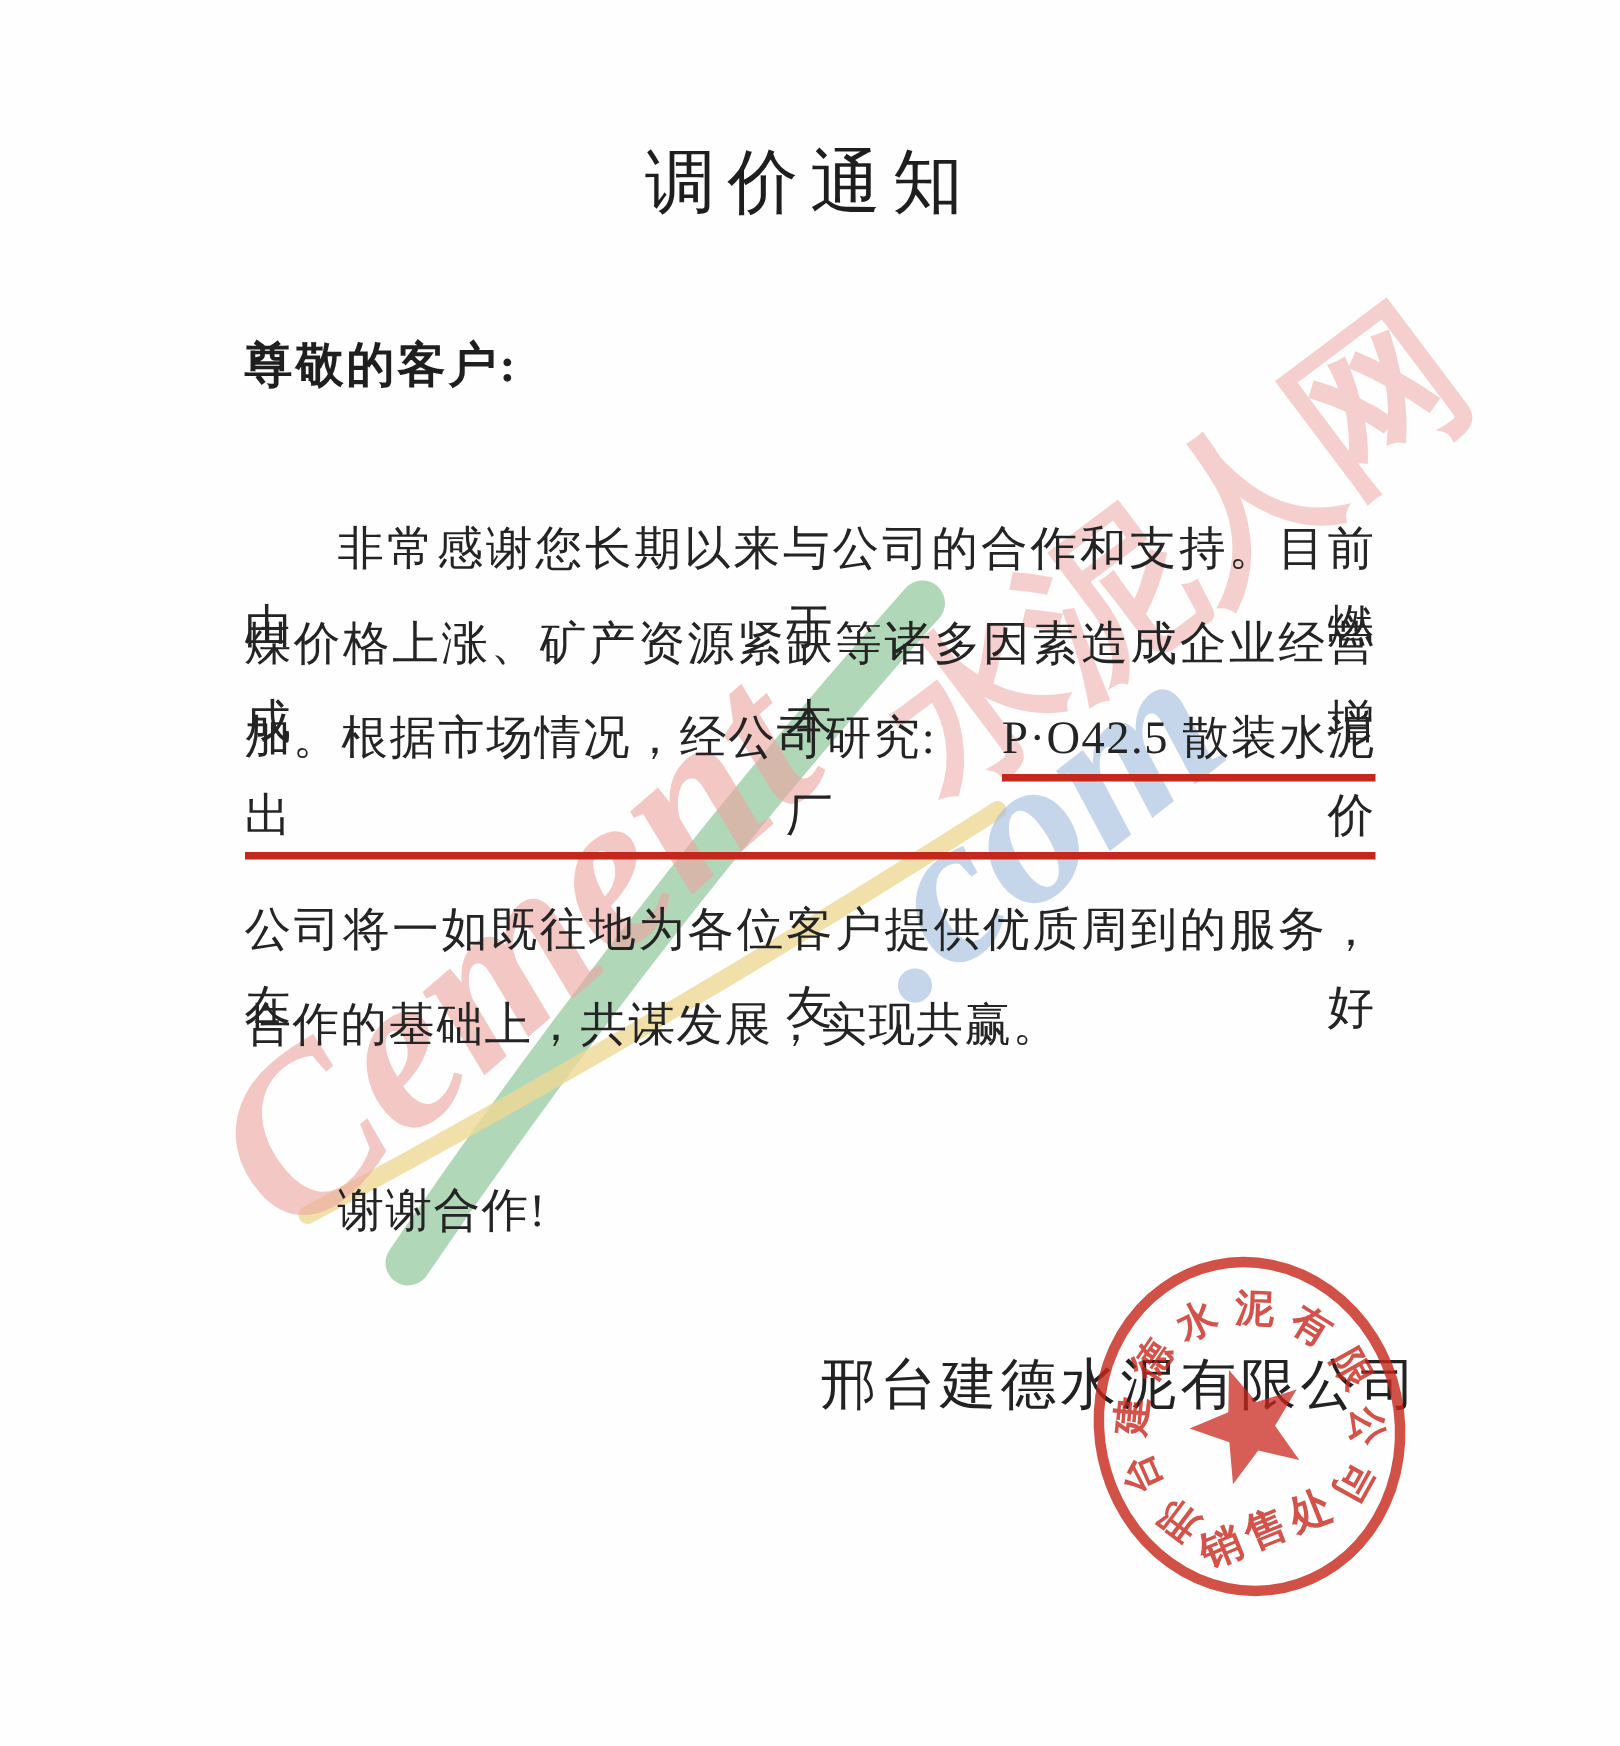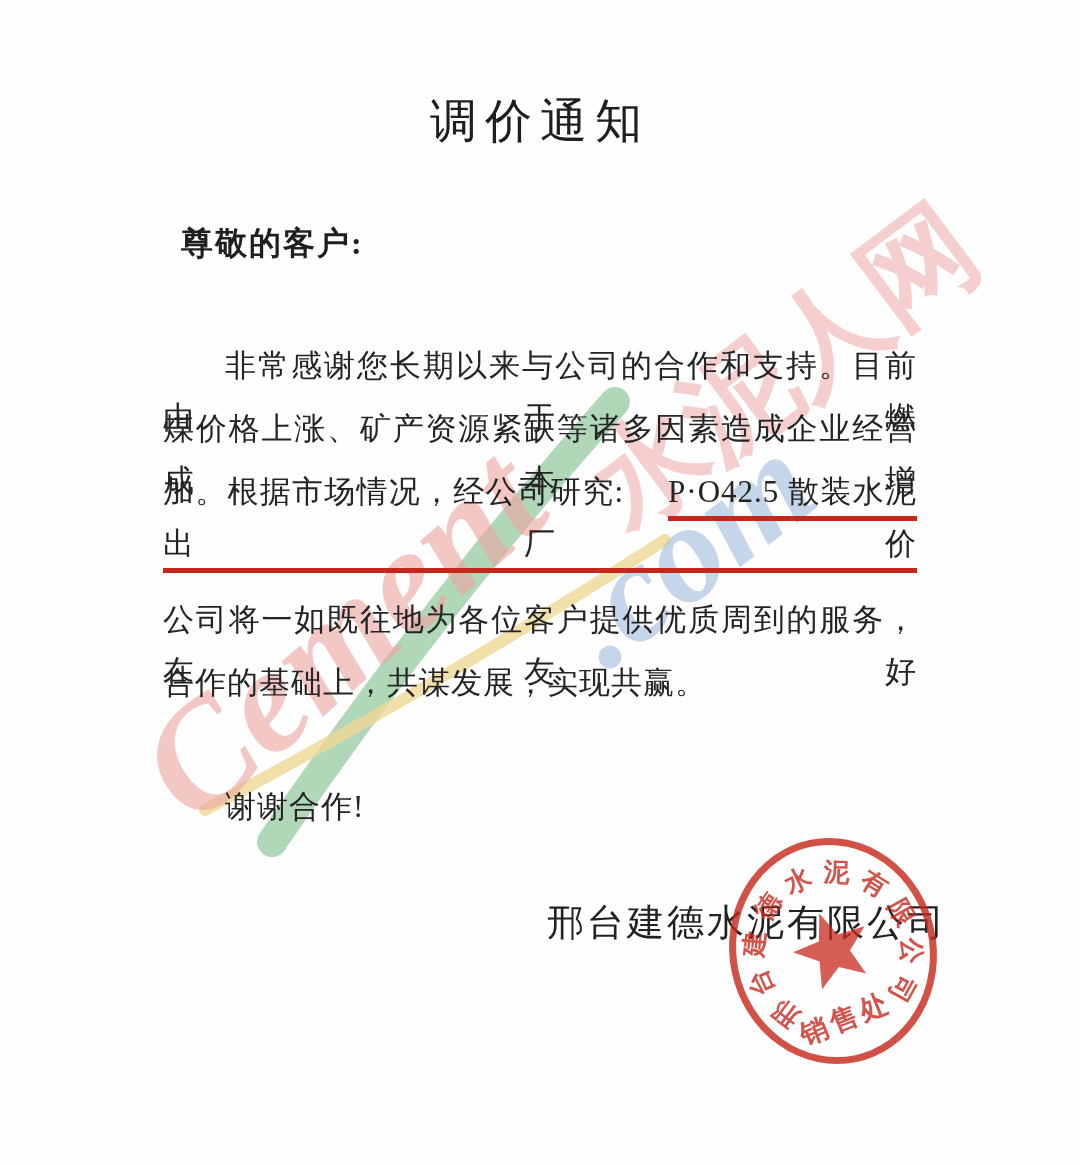--- a/index.html
+++ b/index.html
@@ -72,21 +72,21 @@
       <path d="M 272 842 Q 430 610 615 402" fill="none" stroke="#2f9641" stroke-width="30" stroke-linecap="round" opacity="0.75"></path>
       <path d="M 205 810 Q 430 690 665 540" fill="none" stroke="#e0b52e" stroke-width="12" stroke-linecap="round" opacity="0.8"></path>
       <text class="wm-latin" transform="translate(195 828) rotate(-41)" font-size="150" opacity="0.62" fill="#db4f44">Cement</text>
       <text class="wm-cn" transform="translate(628 532) rotate(-37)" font-size="112" opacity="0.5" fill="#d8473c">水泥人网</text>
       <text class="wm-com" transform="translate(606 672) rotate(-38)" font-size="140" opacity="0.62" fill="#4a7fc0">.com</text>
     </g>
   </svg>
 
   <div class="doc-title" style="z-index:2;position:absolute;">调价通知</div>
 
-  <div class="salutation" style="z-index:2;margin-left:18px;">尊敬的客户:</div>
+  <div class="salutation" style="z-index:2;">尊敬的客户:</div>
 
   <div class="line just" style="top:403px;z-index:2;">煤价格上涨、矿产资源紧缺等诸多因素造成企业经营成本增</div>
 
   <div class="line just indent" style="top:340px;z-index:2;">非常感谢您长期以来与公司的合作和支持。目前由于燃</div>
 
   <div class="line just" style="top:466px;z-index:2;">
     <span>加。根据市场情况，经公司研究:</span><span class="ul-red">P·O42.5 散装水泥出厂价</span>
   </div>
 
 

